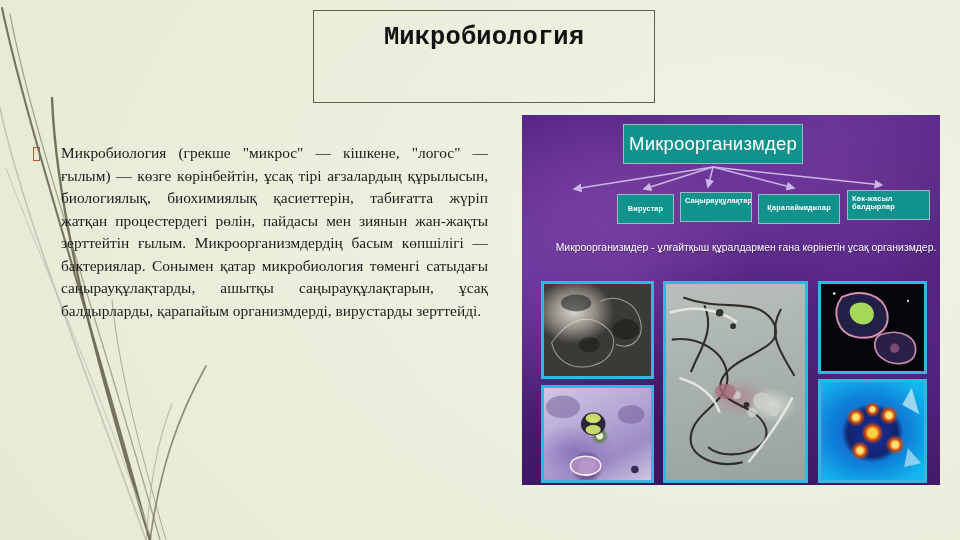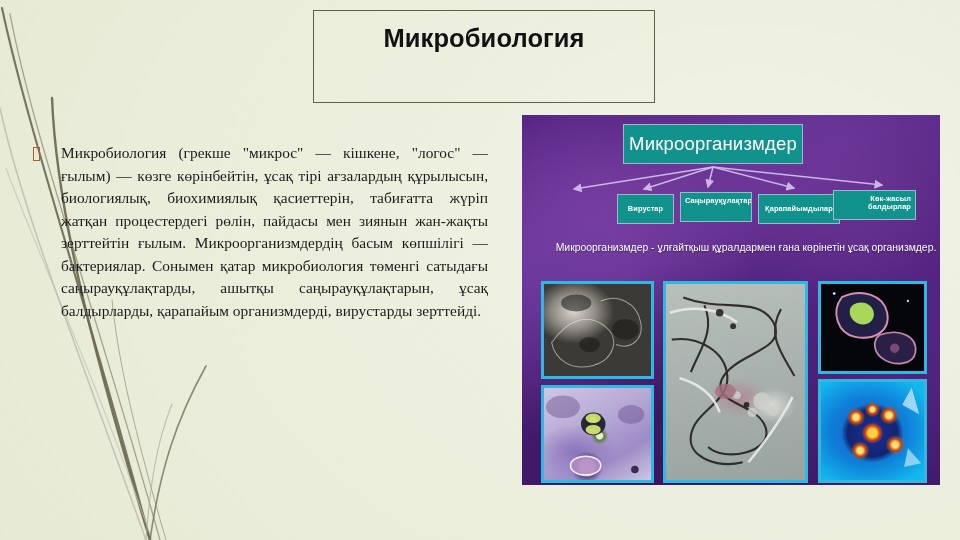--- a/index.html
+++ b/index.html
@@ -37,21 +37,21 @@
     width: 342px;
     height: 93px;
     border: 1px solid #5d6149;
     box-sizing: border-box;
     background: transparent;
   }
   #title-text {
     margin: 0;
     padding-top: 13px;
     text-align: center;
-    font-family: Liberation Sans, sans-serif;
+    font-family: Liberation Mono, monospace;
     font-weight: bold;
     font-size: 25.5px;
     line-height: 1.1;
     color: #121212;
     letter-spacing: 0.1px;
   }
   
   #body-block {
     position: absolute;
     left: 33px;
@@ -132,23 +132,23 @@
     font-size: 7.4px;
     font-weight: bold;
     padding: 0 4px;
     letter-spacing: 0.1px;
   }
   #leaf-0 { left: 10px;  top: 79px; width: 79px; }
   #leaf-1 { left: 95px;  top: 79px; width: 57px; }
   #leaf-2 { left: 158px; top: 77px; width: 72px;
             align-items: flex-start; padding-top: 4px; text-align: left;
             justify-content: flex-start; }
-  #leaf-3 { left: 236px; top: 79px; width: 82px; }
-  #leaf-4 { left: 311px; top: 75px; width: 83px;
-            align-items: flex-start; padding-top: 4px; text-align: right;
+  #leaf-3 { left: 236px; top: 79px; width: 82px; font-family: Liberation Mono, monospace; }
+  #leaf-4 { left: 325px; top: 75px; width: 83px;
+            align-items: flex-start; padding-top: 4px; text-align: left;
             justify-content: flex-start; }
   #connectors {
     position: absolute;
     left: 0; top: 0;
     width: 418px;
     height: 120px;
     z-index: 2;
   }
   
   #panel-caption {

